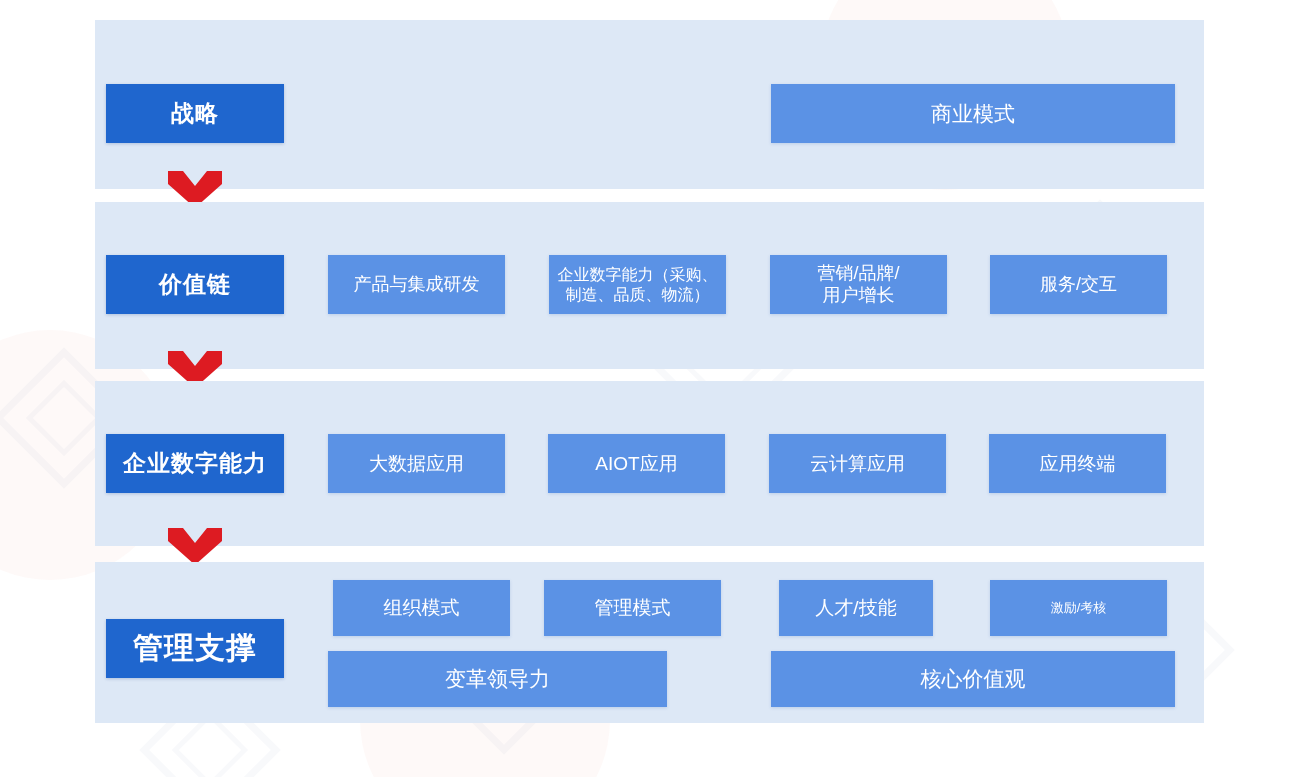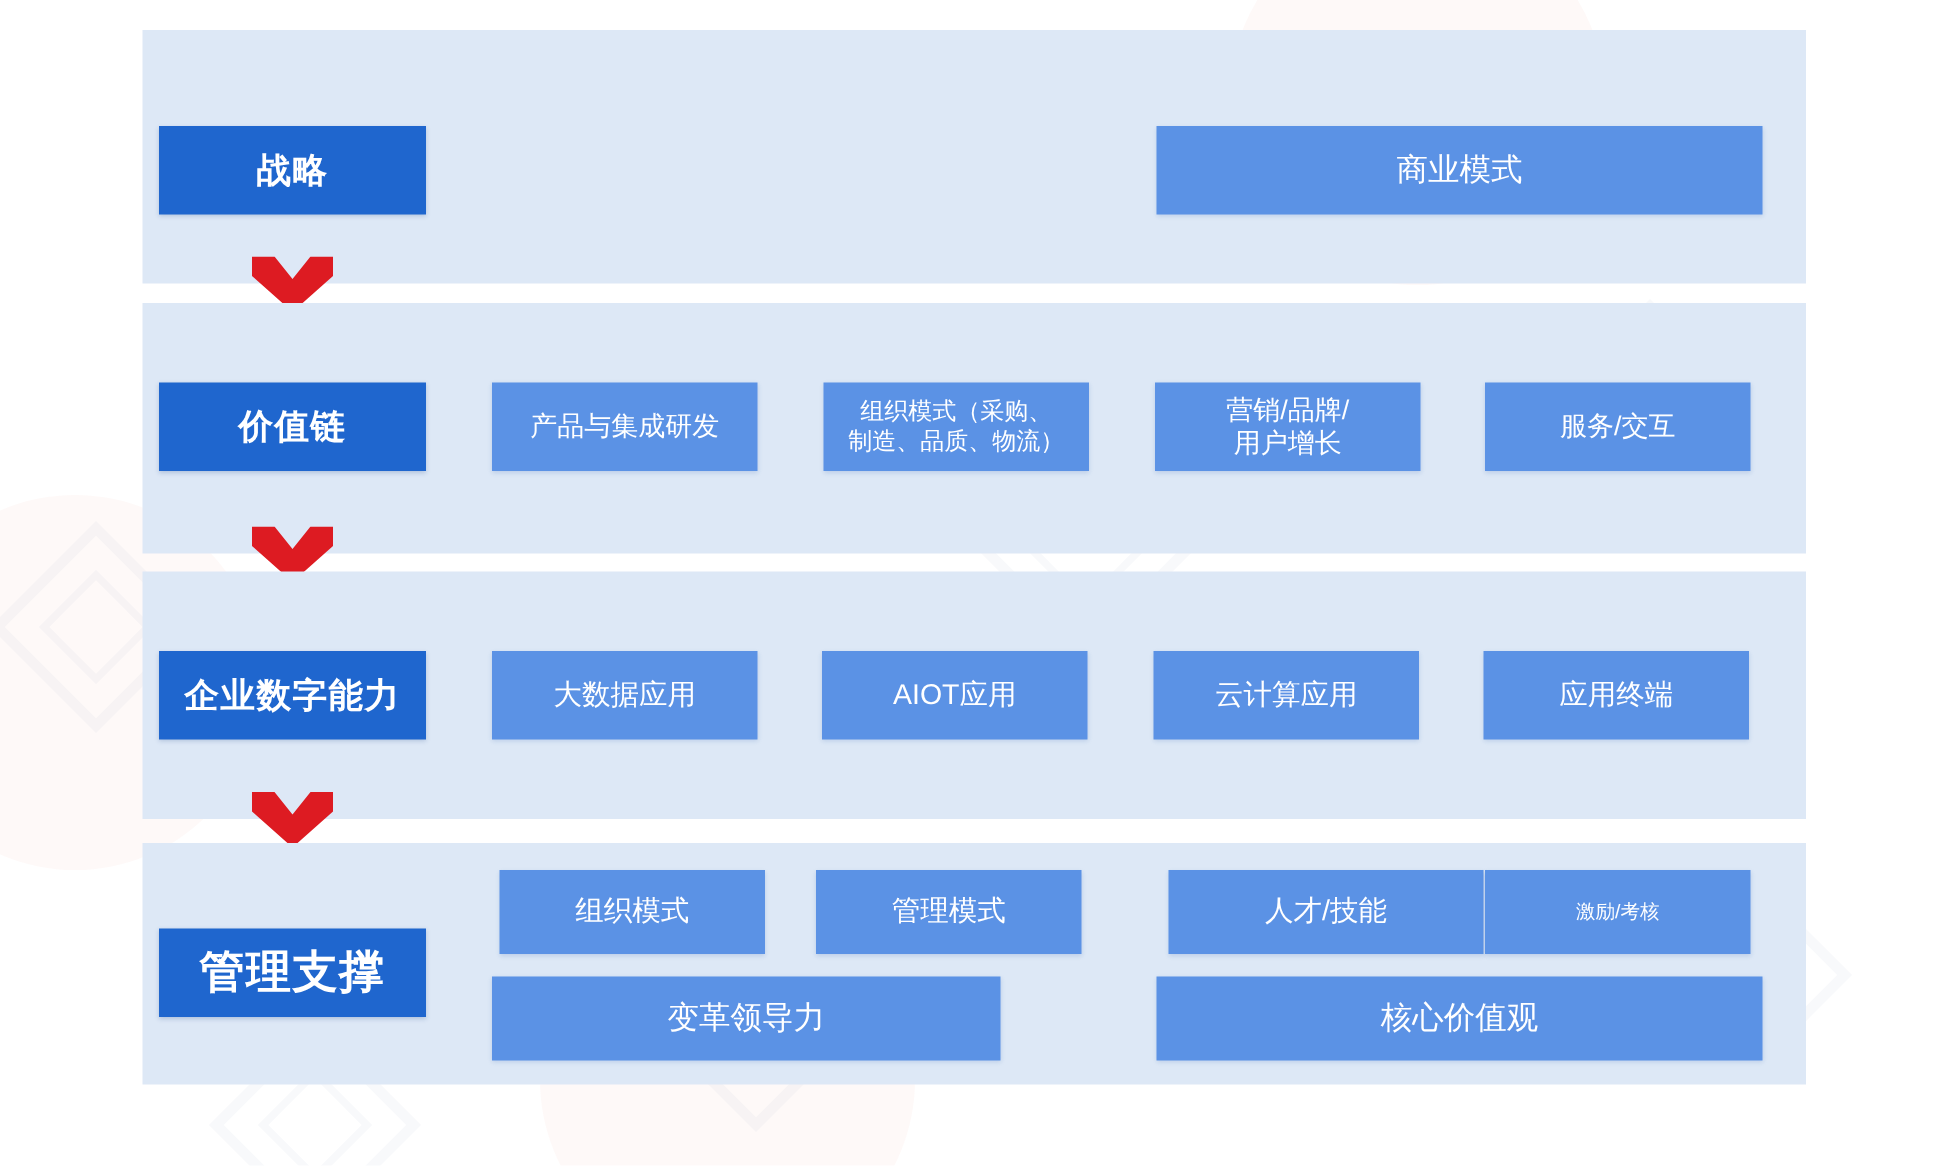--- a/index.html
+++ b/index.html
@@ -110,21 +110,21 @@
 
   
   .r3a { left: 328px;  top: 434px; width: 177px; height: 59px; font-size: 19px; }
   .r3b { left: 548px;  top: 434px; width: 177px; height: 59px; font-size: 19px; }
   .r3c { left: 769px;  top: 434px; width: 177px; height: 59px; font-size: 19px; }
   .r3d { left: 989px;  top: 434px; width: 177px; height: 59px; font-size: 19px; }
 
   
   .r4a { left: 333px;  top: 580px; width: 177px; height: 56px; font-size: 19px; }
   .r4b { left: 544px;  top: 580px; width: 177px; height: 56px; font-size: 19px; }
-  .r4c { left: 779px;  top: 580px; width: 210px; height: 56px; font-size: 19px; }
+  .r4c { left: 779px;  top: 580px; width: 154px; height: 56px; font-size: 19px; }
   .r4d { left: 990px;  top: 580px; width: 177px; height: 56px; font-size: 13px; }
   
   .r4e { left: 328px;  top: 651px; width: 339px; height: 56px; font-size: 21px; }
   .r4f { left: 771px;  top: 651px; width: 404px; height: 56px; font-size: 21px; }
 
   
   .chevron {
     position: absolute;
     left: 168px;
     width: 54px;
@@ -162,21 +162,21 @@
 
   <div class="chevron chev-1">
     <svg viewBox="0 0 54 37" xmlns="http://www.w3.org/2000/svg" aria-hidden="true">
       <path d="M0 0 L15 0 L27 15 L39 0 L54 0 L54 13 L27 37 L0 13 Z" fill="#dd1b22"></path>
     </svg>
   </div>
 
   <div class="band band-2"></div>
   <div class="cat-box cat-2">价值链</div>
   <div class="item-box r2a">产品与集成研发</div>
-  <div class="item-box r2b">组织模式（采购、
+  <div class="item-box r2b">企业数字能力（采购、
 制造、品质、物流）</div>
   <div class="item-box r2c">营销/品牌/
 用户增长</div>
   <div class="item-box r2d">服务/交互</div>
 
   <div class="chevron chev-2">
     <svg viewBox="0 0 54 37" xmlns="http://www.w3.org/2000/svg" aria-hidden="true">
       <path d="M0 0 L15 0 L27 15 L39 0 L54 0 L54 13 L27 37 L0 13 Z" fill="#dd1b22"></path>
     </svg>
   </div>

